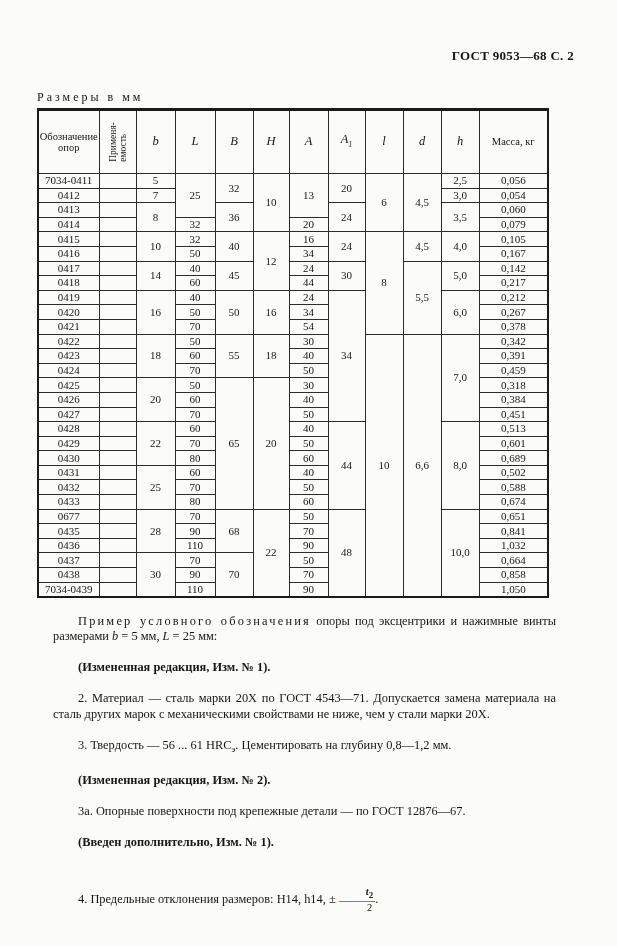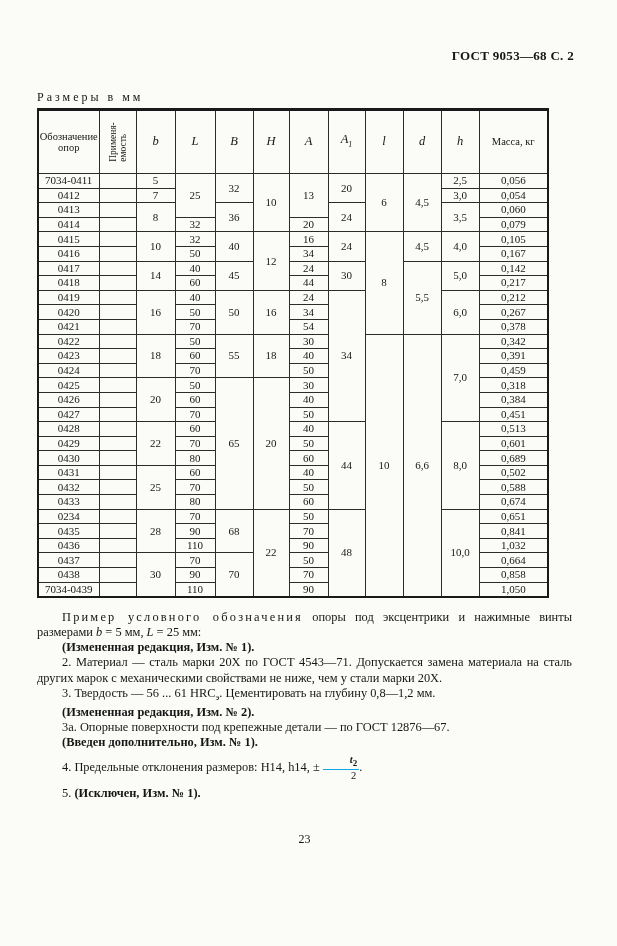--- a/index.html
+++ b/index.html
@@ -57,21 +57,21 @@
   }
   sub.hsub { font-size: 8px; }
 
   .textblock {
     width: 535px;
     margin-top: 12px;
     font-size: 12.4px;
     line-height: 15.2px;
     text-align: justify;
   }
-  .para { text-indent: 25px; margin: 0; }
+  .para { text-indent: 25px; margin: 16px; }
   .spaced { letter-spacing: 2.2px; }
   .b { font-weight: bold; }
   .i { font-style: italic; }
   .center-line {
     text-align: center; text-indent: 0;
     font-style: italic; font-weight: bold;
     margin: 4px 0 5px 0;
   }
   .sub { font-size: 9px; vertical-align: -3px; }
   .frac {
@@ -331,21 +331,21 @@
             <td class="mass">0,588</td>
           </tr>
           <tr>
             <td class="des">0433</td>
             <td></td>
             <td>80</td>
             <td>60</td>
             <td class="mass">0,674</td>
           </tr>
           <tr>
-            <td class="des">0234</td>
+            <td class="des">0677</td>
             <td></td>
             <td rowspan="3">28</td>
             <td>70</td>
             <td rowspan="3">68</td>
             <td rowspan="6">22</td>
             <td>50</td>
             <td rowspan="6">48</td>
             <td rowspan="6">10,0</td>
             <td class="mass">0,651</td>
           </tr>

